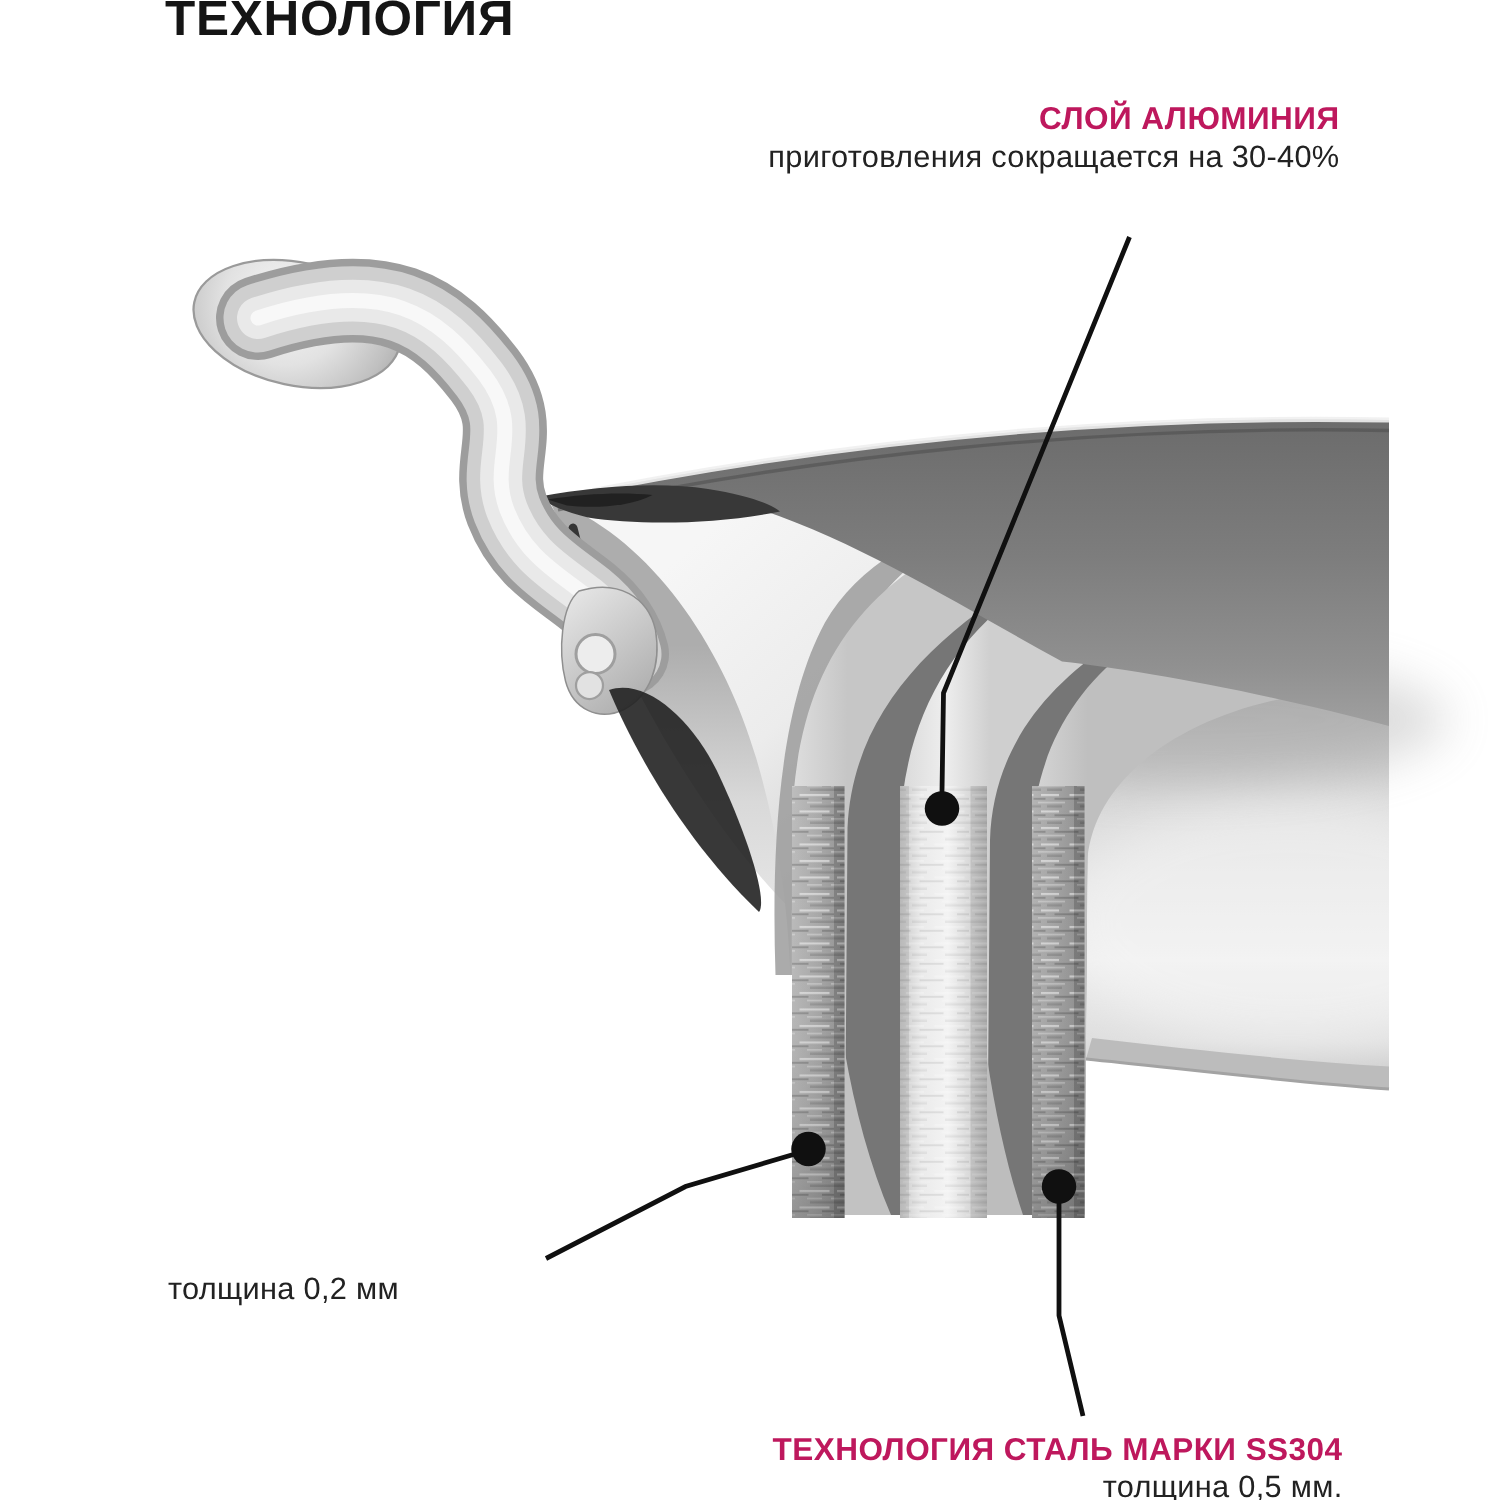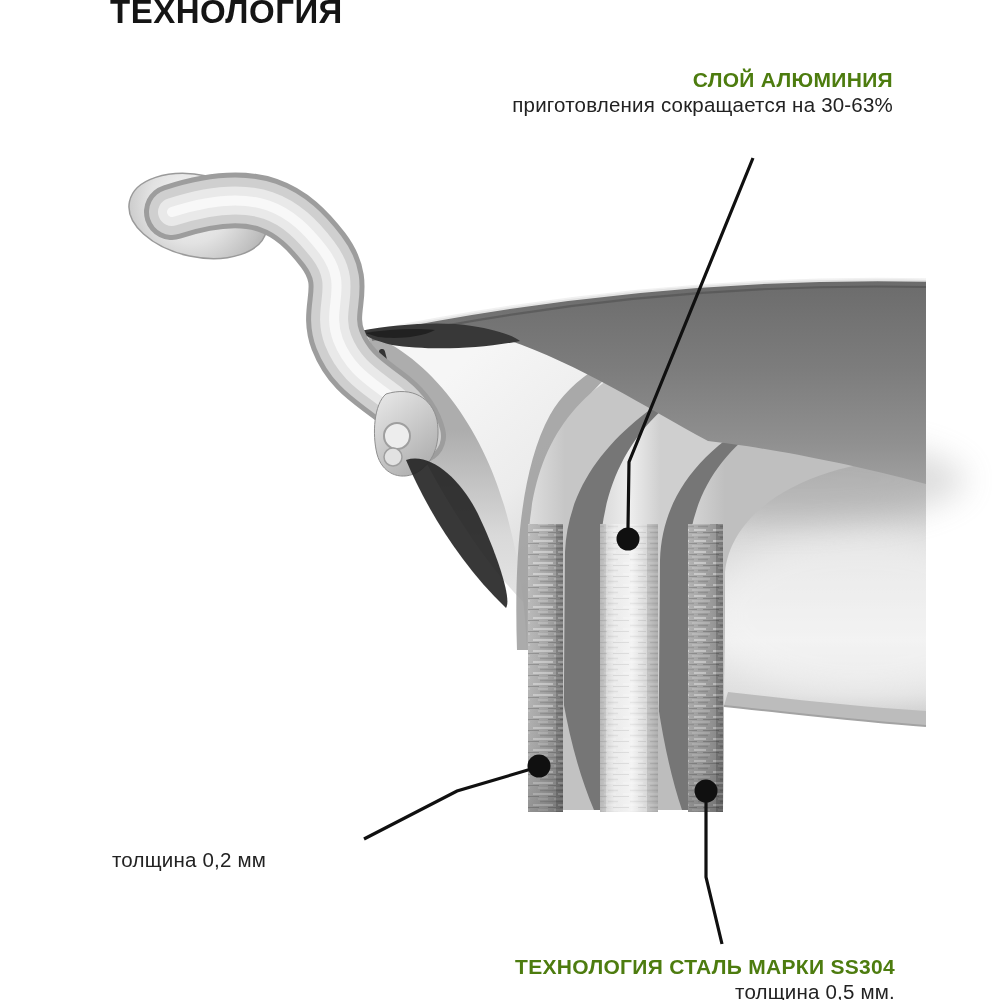--- a/index.html
+++ b/index.html
@@ -4,21 +4,21 @@
 <style>
   html,body{margin:0;padding:0;background:#ffffff;}
   .stage{
     position:relative;width:1000px;height:1000px;background:#ffffff;overflow:hidden;
     font-family:"Liberation Sans", sans-serif;color:#1b1b1b;margin-left:20px;
   }
   .stage svg{position:absolute;left:0;top:0;}
   .txt{position:absolute;white-space:nowrap;}
   .title{left:90px;top:-10px;font-size:33px;font-weight:700;line-height:44px;letter-spacing:0.5px;color:#151515;}
   .note{font-size:20.5px;line-height:25px;letter-spacing:0.2px;color:#222222;}
-  .note .hd{font-weight:700;font-size:21px;color:#4d7c0f;letter-spacing:0.3px;}
+  .note .hd{font-weight:700;font-size:21px;color:#be185d;letter-spacing:0.3px;}
   .note-aluminum{right:127px;top:67px;text-align:right;}
   .note-430{left:92px;top:848px;text-align:left;line-height:23.5px;}
   .note-ss304{right:125px;top:954px;text-align:right;}
 </style>
 </head>
 <body>
 
 <div class="stage">
 
   <svg width="1000" height="1000" viewBox="0 0 1000 1000" aria-hidden="true">
@@ -186,21 +186,21 @@
       <circle cx="686" cy="791" r="11.5"></circle>
     </g>
   </svg>
 
   <div class="txt title">
     <div>ТЕХНОЛОГИЯ</div>
   </div>
 
   <div class="txt note note-aluminum">
     <div class="hd">СЛОЙ АЛЮМИНИЯ</div>
-    <div>приготовления сокращается на 30-63%</div>
+    <div>приготовления сокращается на 30-40%</div>
   </div>
 
   <div class="txt note note-430">
     <div>толщина 0,2 мм</div>
   </div>
 
   <div class="txt note note-ss304">
     <div class="hd">ТЕХНОЛОГИЯ СТАЛЬ МАРКИ SS304</div>
     <div>толщина 0,5 мм.</div>
   </div>

